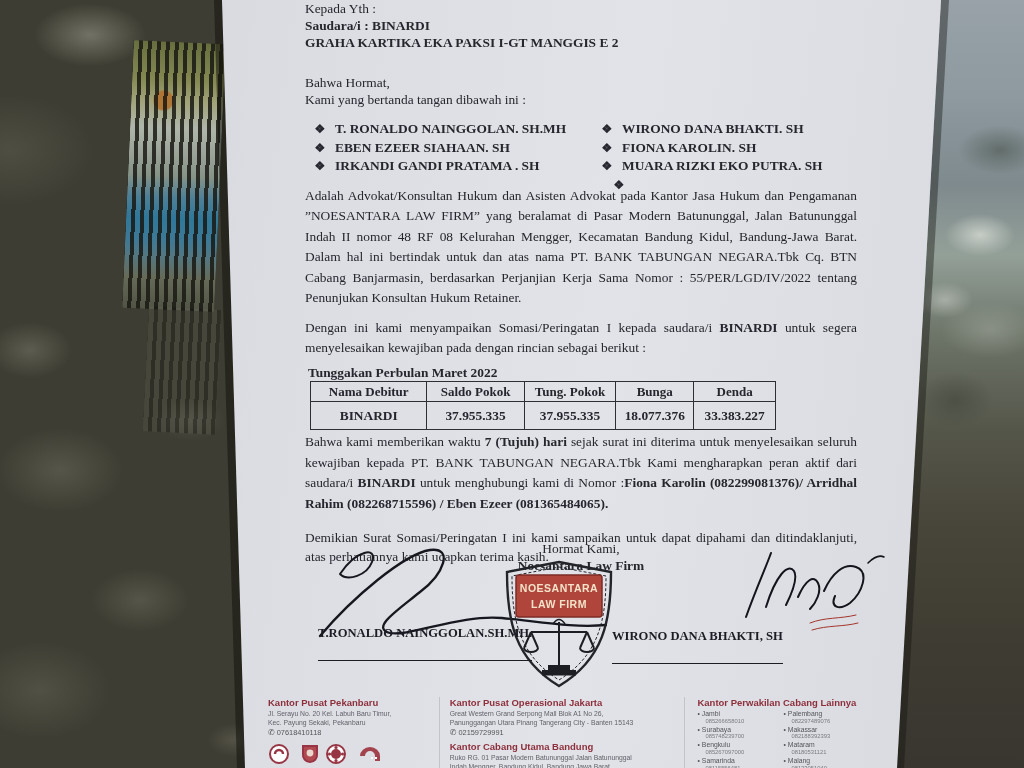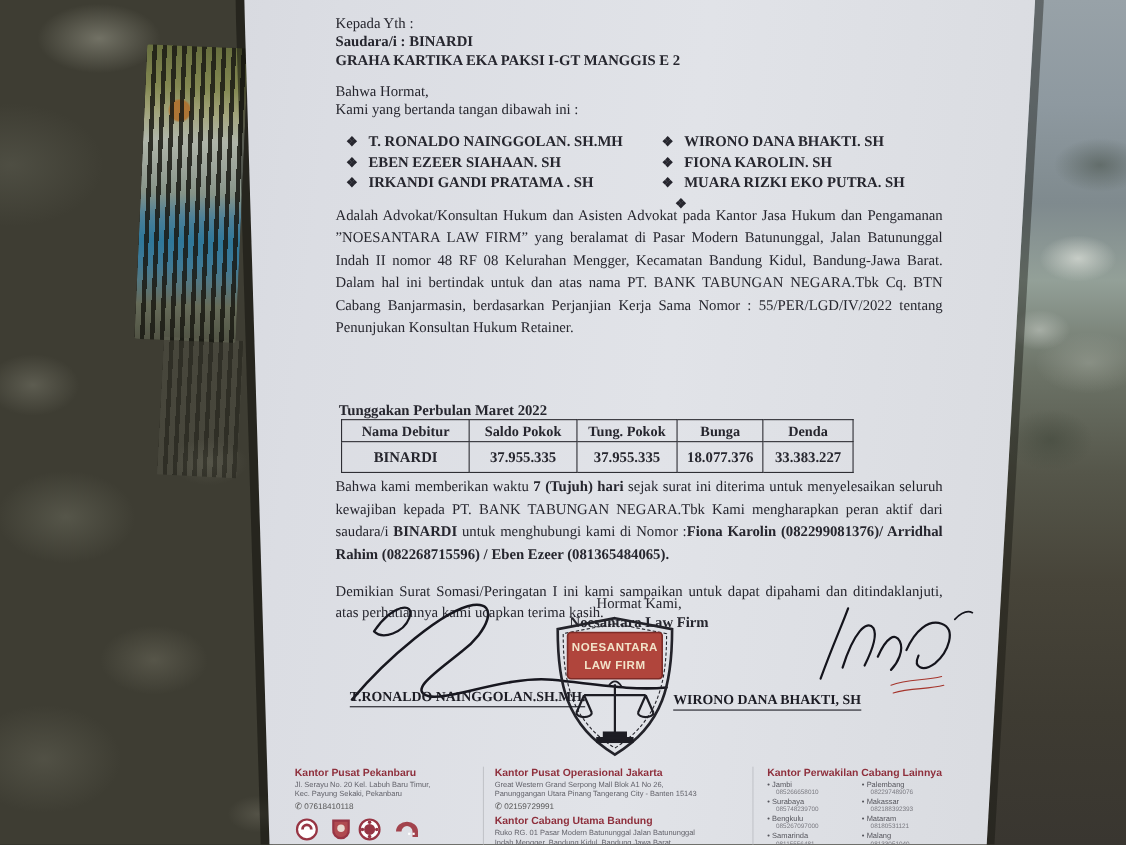--- a/index.html
+++ b/index.html
@@ -57,21 +57,21 @@
   .paper{
     position:absolute;inset:0;
     clip-path:polygon(222px 0px,941px 0px,897px 768px,245px 768px);
     background:linear-gradient(97deg,#d2d4da 0%,#dbdde3 28%,#e1e3e8 58%,#d7d9de 100%);
     color:#26262e;
   }
   .blk{position:absolute;left:305px;width:552px;font-size:13.4px;line-height:17px;}
   .b{font-weight:bold;}
   .jst{text-align:justify;line-height:20.4px;}
 
-  .blk-head{top:12px;}
+  .blk-head{top:0;}
   .blk-salam{top:74px;}
 
   .blk-list{top:120px;font-weight:bold;line-height:17.5px;}
   .siglist{display:grid;grid-template-columns:287px 265px;}
   .sigitem{white-space:nowrap;}
   .diam{display:inline-block;width:30px;text-align:center;font-size:12px;}
   .lone{margin-left:12px;}
 
   .blk-para1{top:186px;}
   .blk-para2{top:318px;}
@@ -84,21 +84,21 @@
   .blk-para3{top:432px;line-height:20.5px;}
   .blk-para4{top:528px;line-height:19px;text-align:justify;}
   .blk-hormat{top:540px;text-align:center;line-height:17px;}
 
   .sig-svg{position:absolute;}
   .sig-left{left:312px;top:540px;}
   .sig-right{left:738px;top:545px;}
   .stamp{position:absolute;left:497px;top:558px;}
 
   .name-under{position:absolute;font-weight:bold;font-size:12.6px;color:#1c1c24;
-    border-bottom:1.6px solid #1c1c24;padding-bottom:1px;white-space:nowrap;}
+    border-bottom:1.6px solid #1c1c24;padding-bottom:19px;white-space:nowrap;}
   .name-left{left:318px;top:626px;}
   .name-right{left:612px;top:629px;}
 
   
   .footer{position:absolute;left:268px;top:697px;width:606px;display:flex;
     font-family:"Liberation Sans",sans-serif;color:#5d5d63;}
   .fcol1{width:176px;}
   .fcol2{width:242px;border-left:1px solid #c2c4c9;padding-left:10px;}
   .fcol3{width:182px;border-left:1px solid #c2c4c9;padding-left:12px;}
   .ftitle{font-size:9.5px;font-weight:bold;color:#8e2f3c;margin-bottom:2px;line-height:11px;}
@@ -145,20 +145,21 @@
         <div class="sigitem"><span class="diam">❖</span><span>FIONA KAROLIN. SH</span></div>
         <div class="sigitem"><span class="diam">❖</span><span>IRKANDI GANDI PRATAMA . SH</span></div>
         <div class="sigitem"><span class="diam">❖</span><span>MUARA RIZKI EKO PUTRA. SH</span></div>
         <div></div>
         <div class="sigitem"><span class="diam lone">❖</span></div>
       </div>
     </div>
 
     <div class="blk blk-para1 jst">Adalah Advokat/Konsultan Hukum dan Asisten Advokat pada Kantor Jasa Hukum dan Pengamanan ”NOESANTARA LAW FIRM” yang beralamat di Pasar Modern Batununggal, Jalan Batununggal Indah II nomor 48 RF 08 Kelurahan Mengger, Kecamatan Bandung Kidul, Bandung-Jawa Barat. Dalam hal ini bertindak untuk dan atas nama PT. BANK TABUNGAN NEGARA.Tbk Cq. BTN Cabang Banjarmasin, berdasarkan Perjanjian Kerja Sama Nomor : 55/PER/LGD/IV/2022 tentang Penunjukan Konsultan Hukum Retainer.</div>
 
+    <div class="blk blk-para2 jst"><span>Dengan ini kami menyampaikan Somasi/Peringatan I kepada saudara/i </span><span class="b">BINARDI</span><span> untuk segera menyelesaikan kewajiban pada  dengan rincian sebagai berikut :</span></div>
 
     <div class="blk blk-tabletitle">Tunggakan Perbulan Maret 2022</div>
 
     <div class="blk blk-table">
       <table class="debt">
         <colgroup>
             <col style="width:145px">
             <col style="width:115px">
             <col style="width:107px">
             <col style="width:86px">

